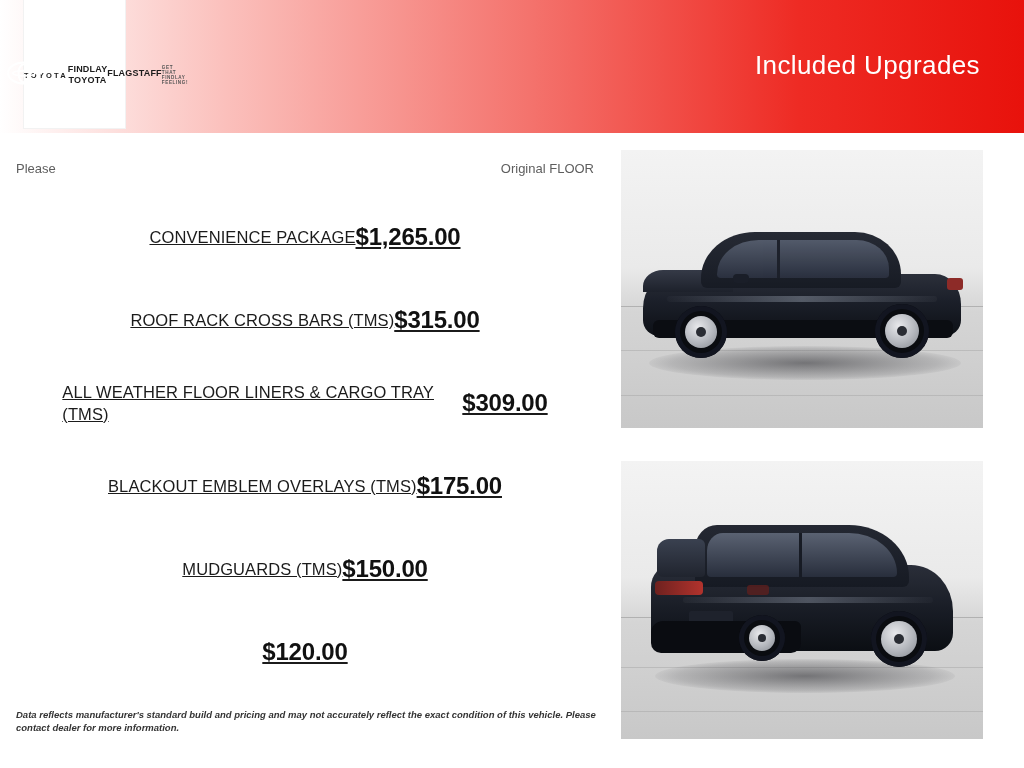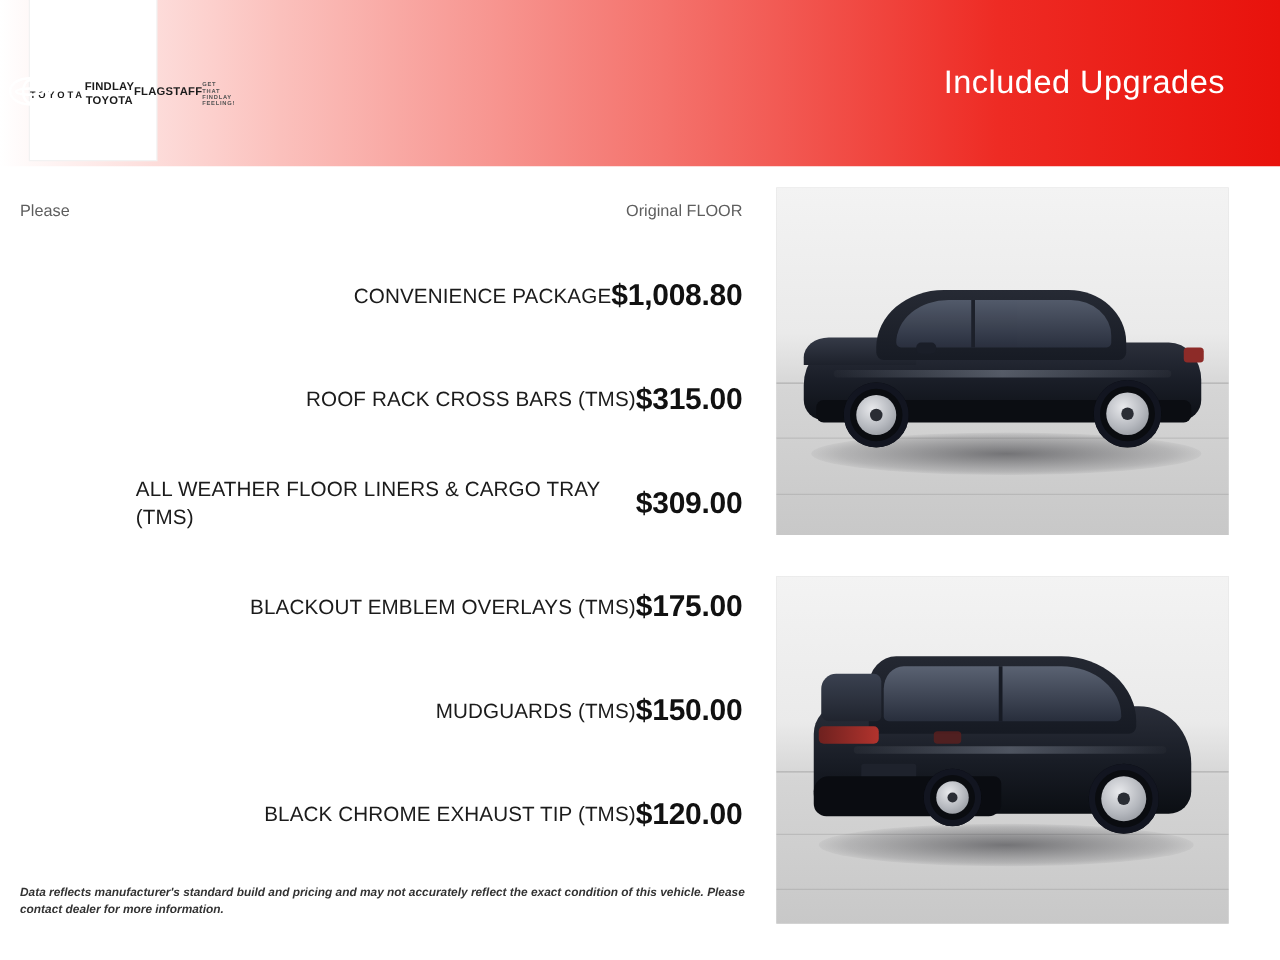--- a/index.html
+++ b/index.html
@@ -145,23 +145,24 @@
     position: absolute;
     left: 0;
     top: 62px;
     width: 612px;
   }
   .row {
     position: relative;
     height: 83px;
     display: flex;
     align-items: center;
-    justify-content: flex-end;
+    justify-content: center;
     padding: 0 18px 0 16px;
     box-sizing: border-box;
+    text-decoration: underline;
   }
   .row-label {
     font-size: 16.5px;
     font-weight: 500;
     color: #1b1b1b;
     letter-spacing: 0.1px;
     line-height: 22px;
     max-width: 400px;
   }
   .row-price {
@@ -467,40 +468,39 @@
   </div>
 </div>
 
 <div class="table-area">
   <div class="col-head upgrade">Please</div>
   <div class="col-head msrp">Original FLOOR</div>
 
   <div class="rows">
     <div class="row">
       <div class="row-label">CONVENIENCE PACKAGE</div>
-      <div class="row-price">$1,008.80</div>
+      <div class="row-price">$1,265.00</div>
     </div>
     <div class="row">
       <div class="row-label">ROOF RACK CROSS BARS (TMS)</div>
       <div class="row-price">$315.00</div>
     </div>
     <div class="row">
       <div class="row-label">ALL WEATHER FLOOR LINERS &amp; CARGO TRAY (TMS)</div>
       <div class="row-price">$309.00</div>
     </div>
     <div class="row">
       <div class="row-label">BLACKOUT EMBLEM OVERLAYS (TMS)</div>
       <div class="row-price">$175.00</div>
     </div>
     <div class="row">
       <div class="row-label">MUDGUARDS (TMS)</div>
       <div class="row-price">$150.00</div>
     </div>
     <div class="row">
-      <div class="row-label">BLACK CHROME EXHAUST TIP (TMS)</div>
       <div class="row-price">$120.00</div>
     </div>
   </div>
 
   <div class="disclaimer">Data reflects manufacturer's standard build and pricing and may not accurately reflect the exact condition of this vehicle. Please contact dealer for more information.</div>
 </div>
 
 <div class="photo photo-top">
   <div class="studio"></div>
   <div class="floor-line" style="left:0;right:0;top:72%;"></div>

